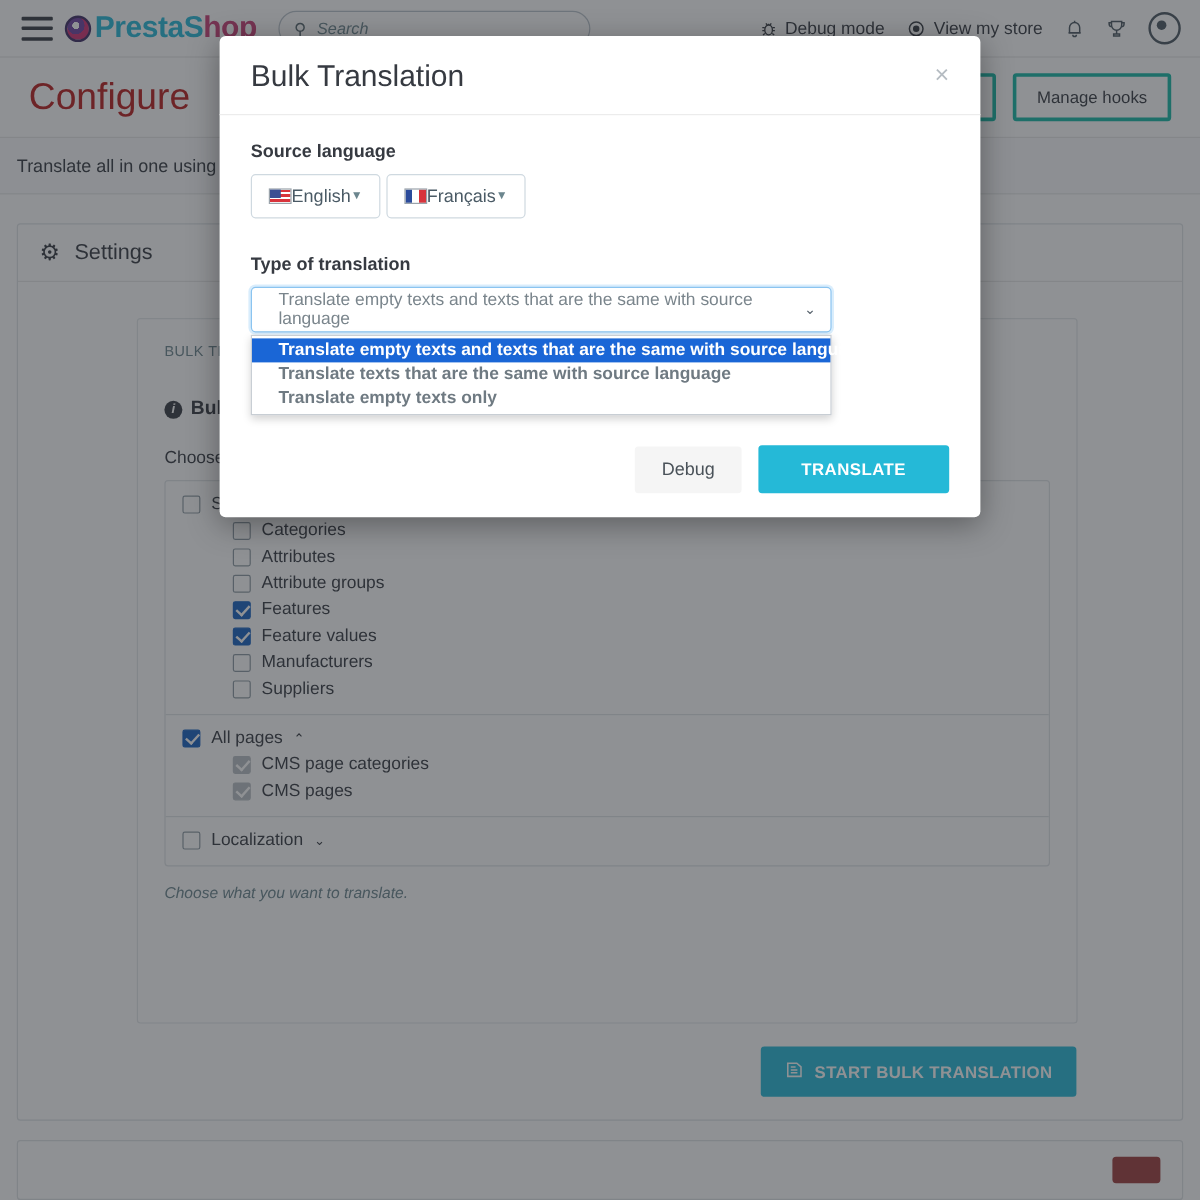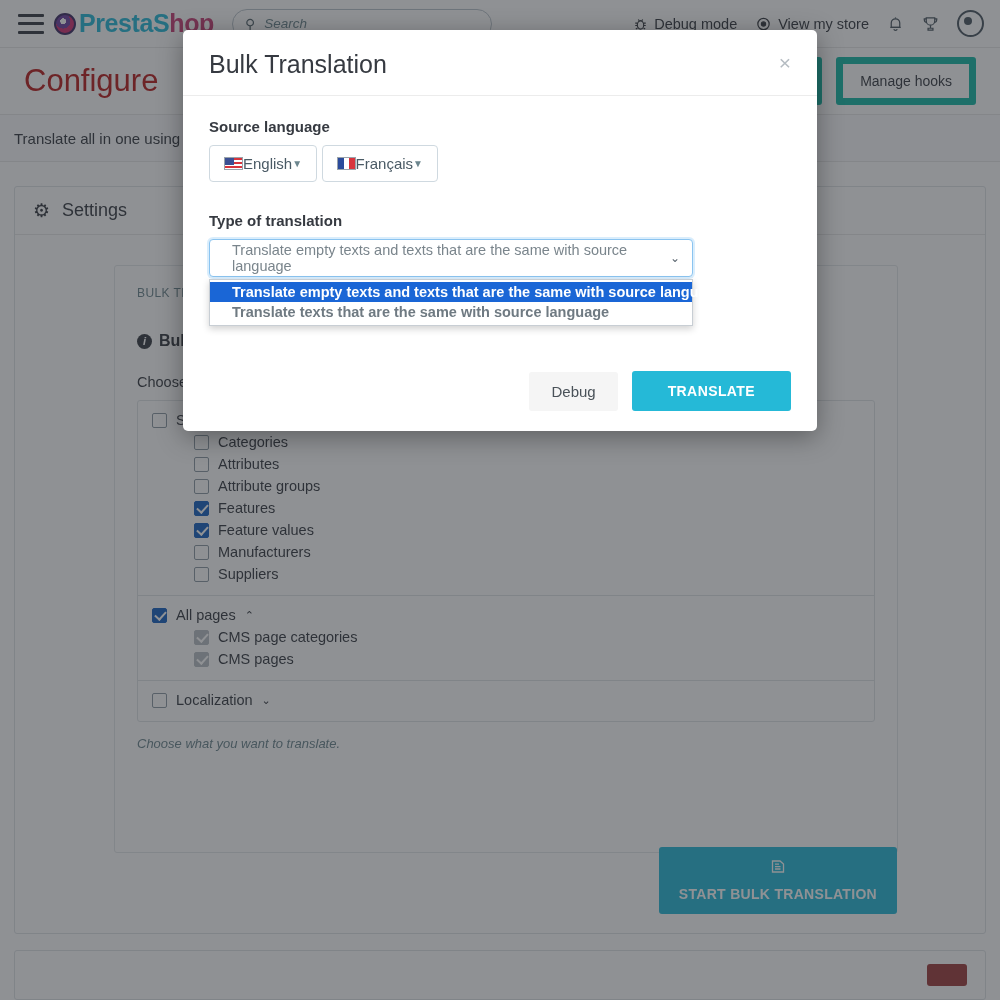--- a/index.html
+++ b/index.html
@@ -54,21 +54,21 @@
                       border-radius:50%; background:#4a5660; }
 
   
   .title-row {
     position: absolute; top: 48px; left: 0; right: 0; height: 66px;
     display: flex; align-items: center; padding: 0 24px;
   }
   .page-title { font-size: 31px; color: #b91c1c; font-weight: normal; }
   .title-actions { margin-left: auto; display: flex; gap: 14px; }
   .btn-outline {
-    border: 7px solid #14b8a6; border-radius: 3px; background: #fff;
+    border: 3px solid #14b8a6; border-radius: 3px; background: #fff;
     color: #363a41; font-size: 14px; padding: 9px 17px; white-space: nowrap;
   }
 
   
   .sub-strip {
     position: absolute; top: 114px; left: 0; right: 0; height: 48px;
     background: #fafbfc; border-top: 1px solid #e8e8e8; border-bottom: 1px solid #e8e8e8;
     display: flex; align-items: center; padding: 0 14px;
     font-size: 15px; color: #363a41;
   }
@@ -112,21 +112,21 @@
   }
   .cb.dim { background: #b9bfc4; border-color: #b9bfc4; }
   .caret { font-size: 11px; color: #363a41; }
 
   .hint { margin-top: 14px; font-size: 13px; font-style: italic; color: #6c868e; }
 
   .btn-primary-dark {
     position: absolute; right: 0; bottom: -62px;
     background: #25b9d7; color: #fff; border: none; border-radius: 3px;
     padding: 12px 20px; font-size: 14px; font-weight: bold; letter-spacing: .3px;
-    display: flex; align-items: center; gap: 9px; white-space: nowrap; flex-direction: column;
+    display: flex; align-items: center; gap: 9px; white-space: nowrap;
   }
 
   .bottom-strip {
     position: absolute; left: 14px; right: 14px; bottom: 0; height: 50px;
     background: #fff; border: 1px solid #dfe3e6; border-radius: 3px;
     display: flex; align-items: center; justify-content: flex-end; padding: 0 18px;
   }
   .btn-red { background: #9e3b3b; color: #fff; border: none; border-radius: 3px;
              padding: 11px 20px; font-size: 14px; font-weight: bold; }
 
@@ -408,20 +408,21 @@
 
     <div class="select-shell">
       <div class="select-box">
         <span>Translate empty texts and texts that are the same with source language</span>
         <span class="chev">⌄</span>
       </div>
 
       <div class="options">
         <div class="opt sel">Translate empty texts and texts that are the same with source language</div>
         <div class="opt">Translate texts that are the same with source language</div>
+        <div class="opt">Translate empty texts only</div>
       </div>
     </div>
 
   </div>
 
   <div class="modal-foot">
     <button class="btn-close">Debug</button>
     <button class="btn-translate">TRANSLATE</button>
   </div>
 

